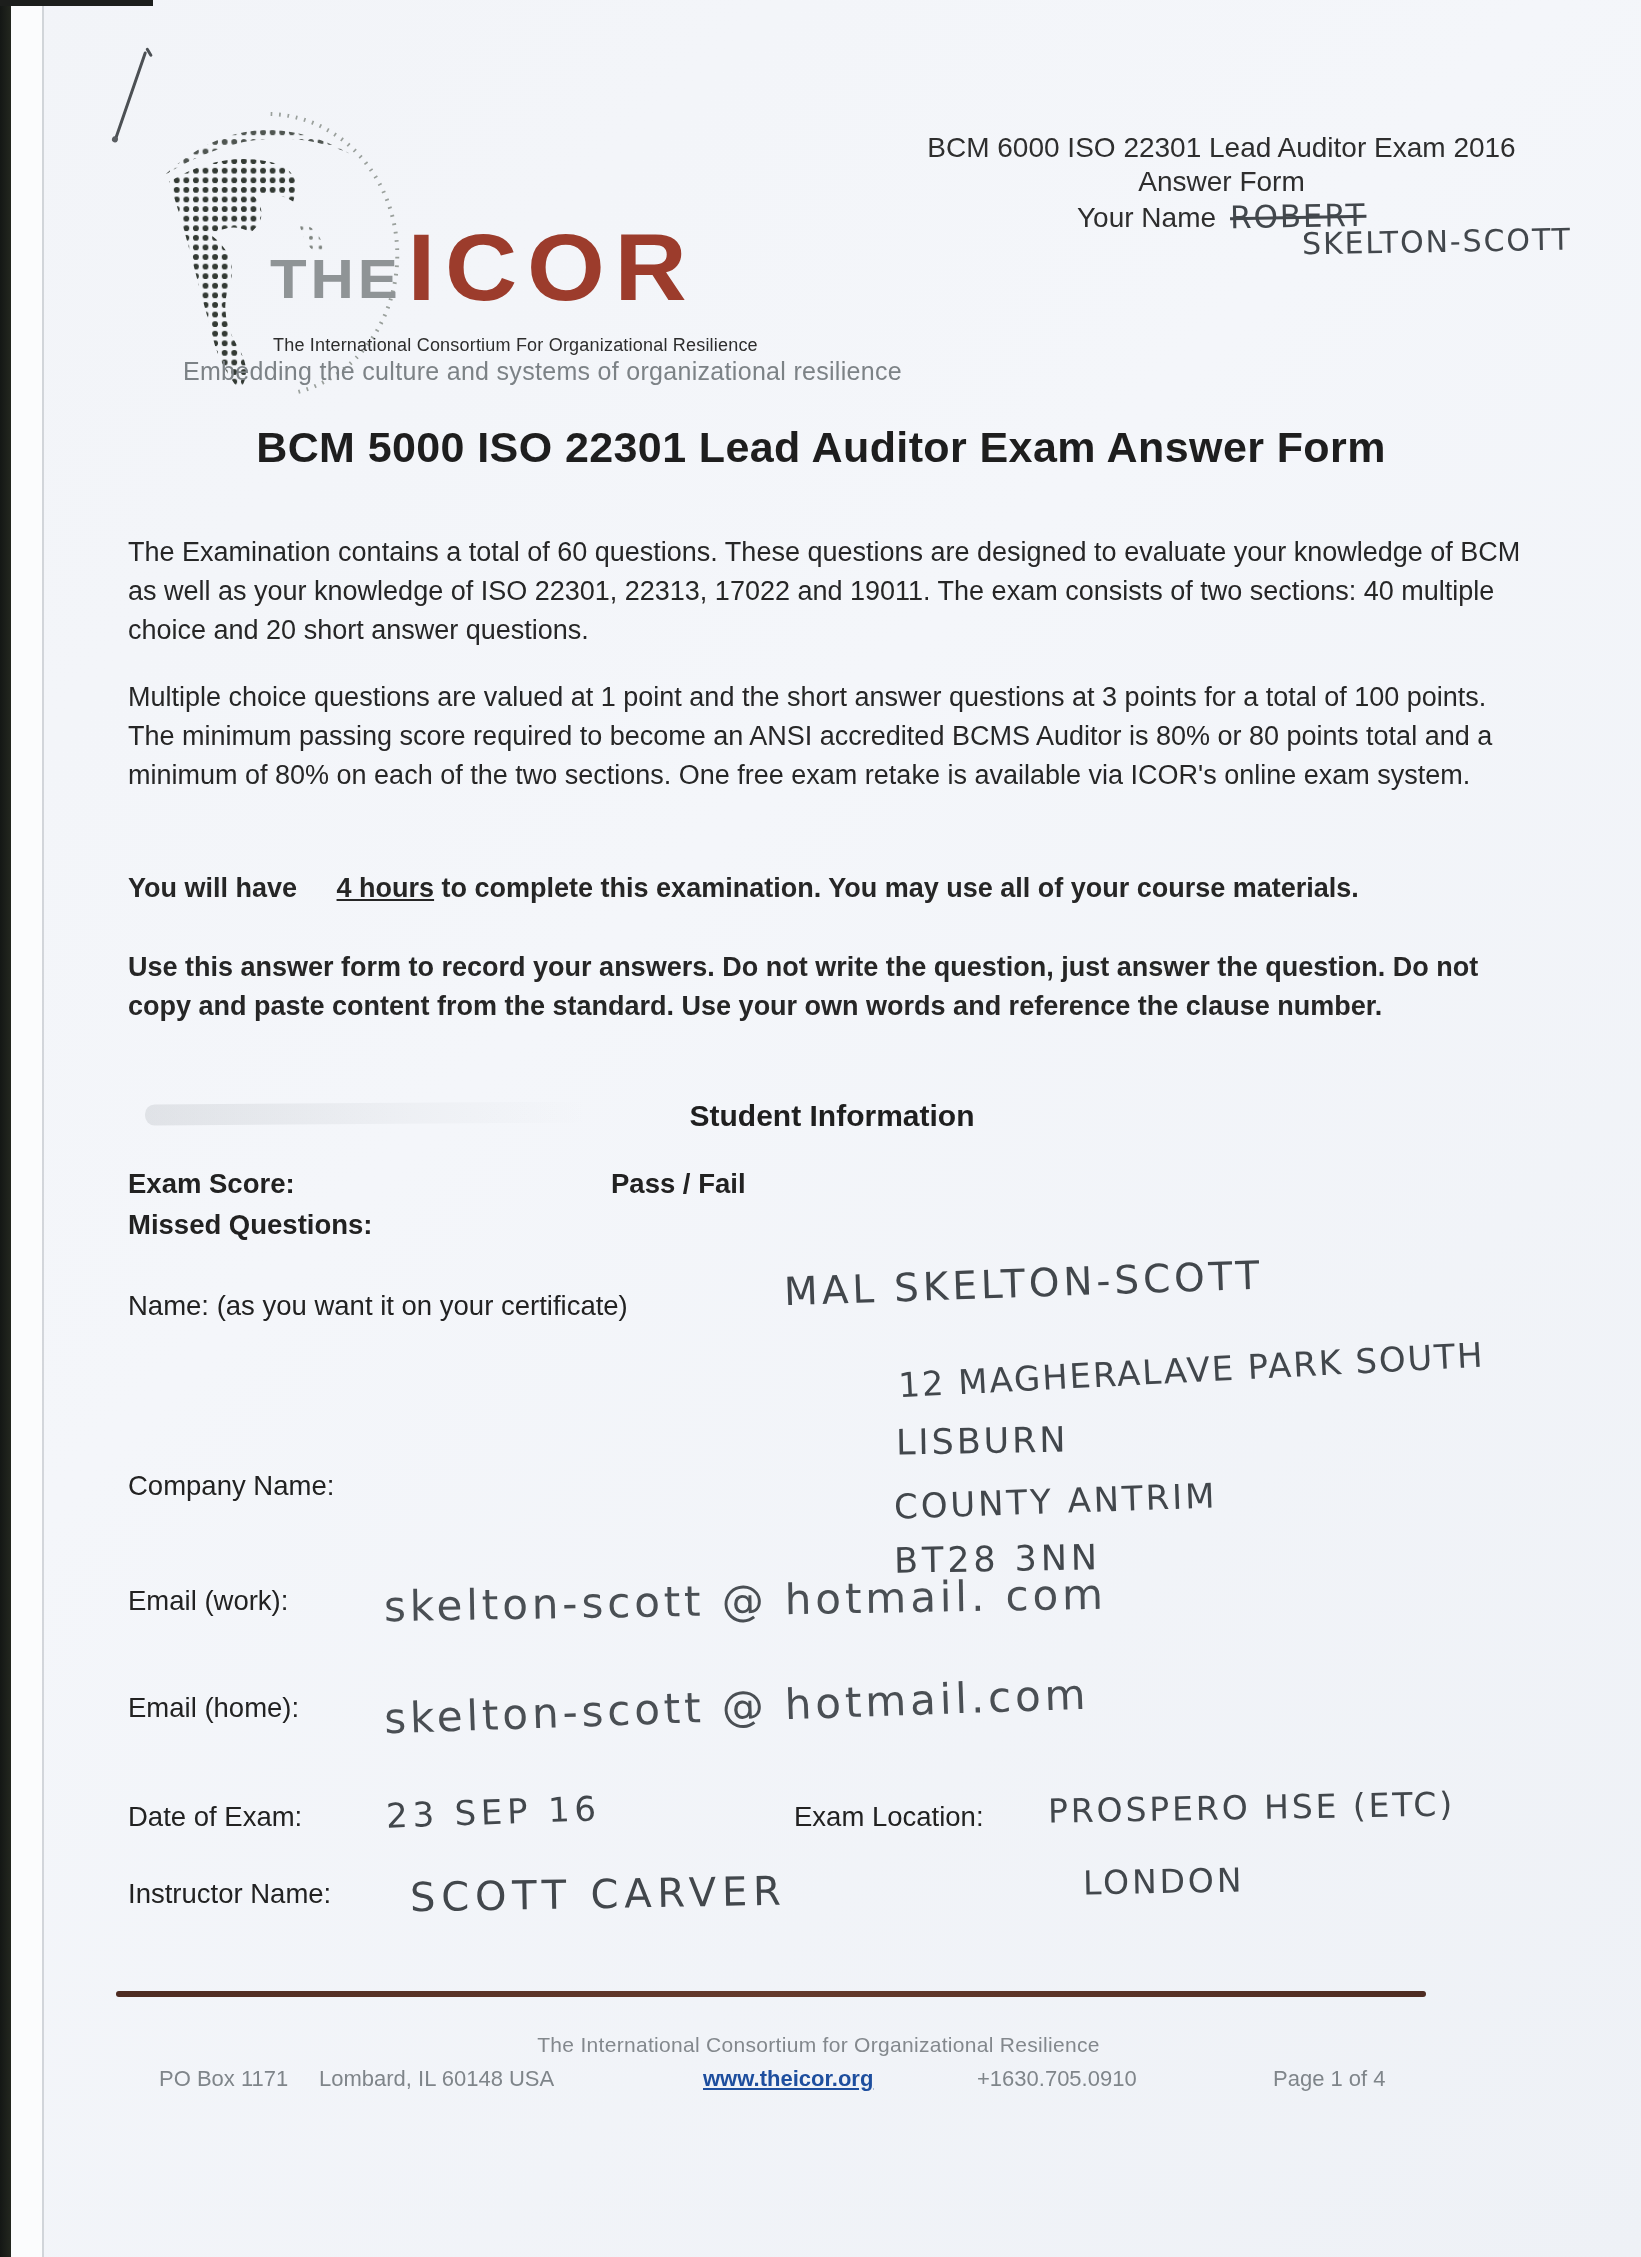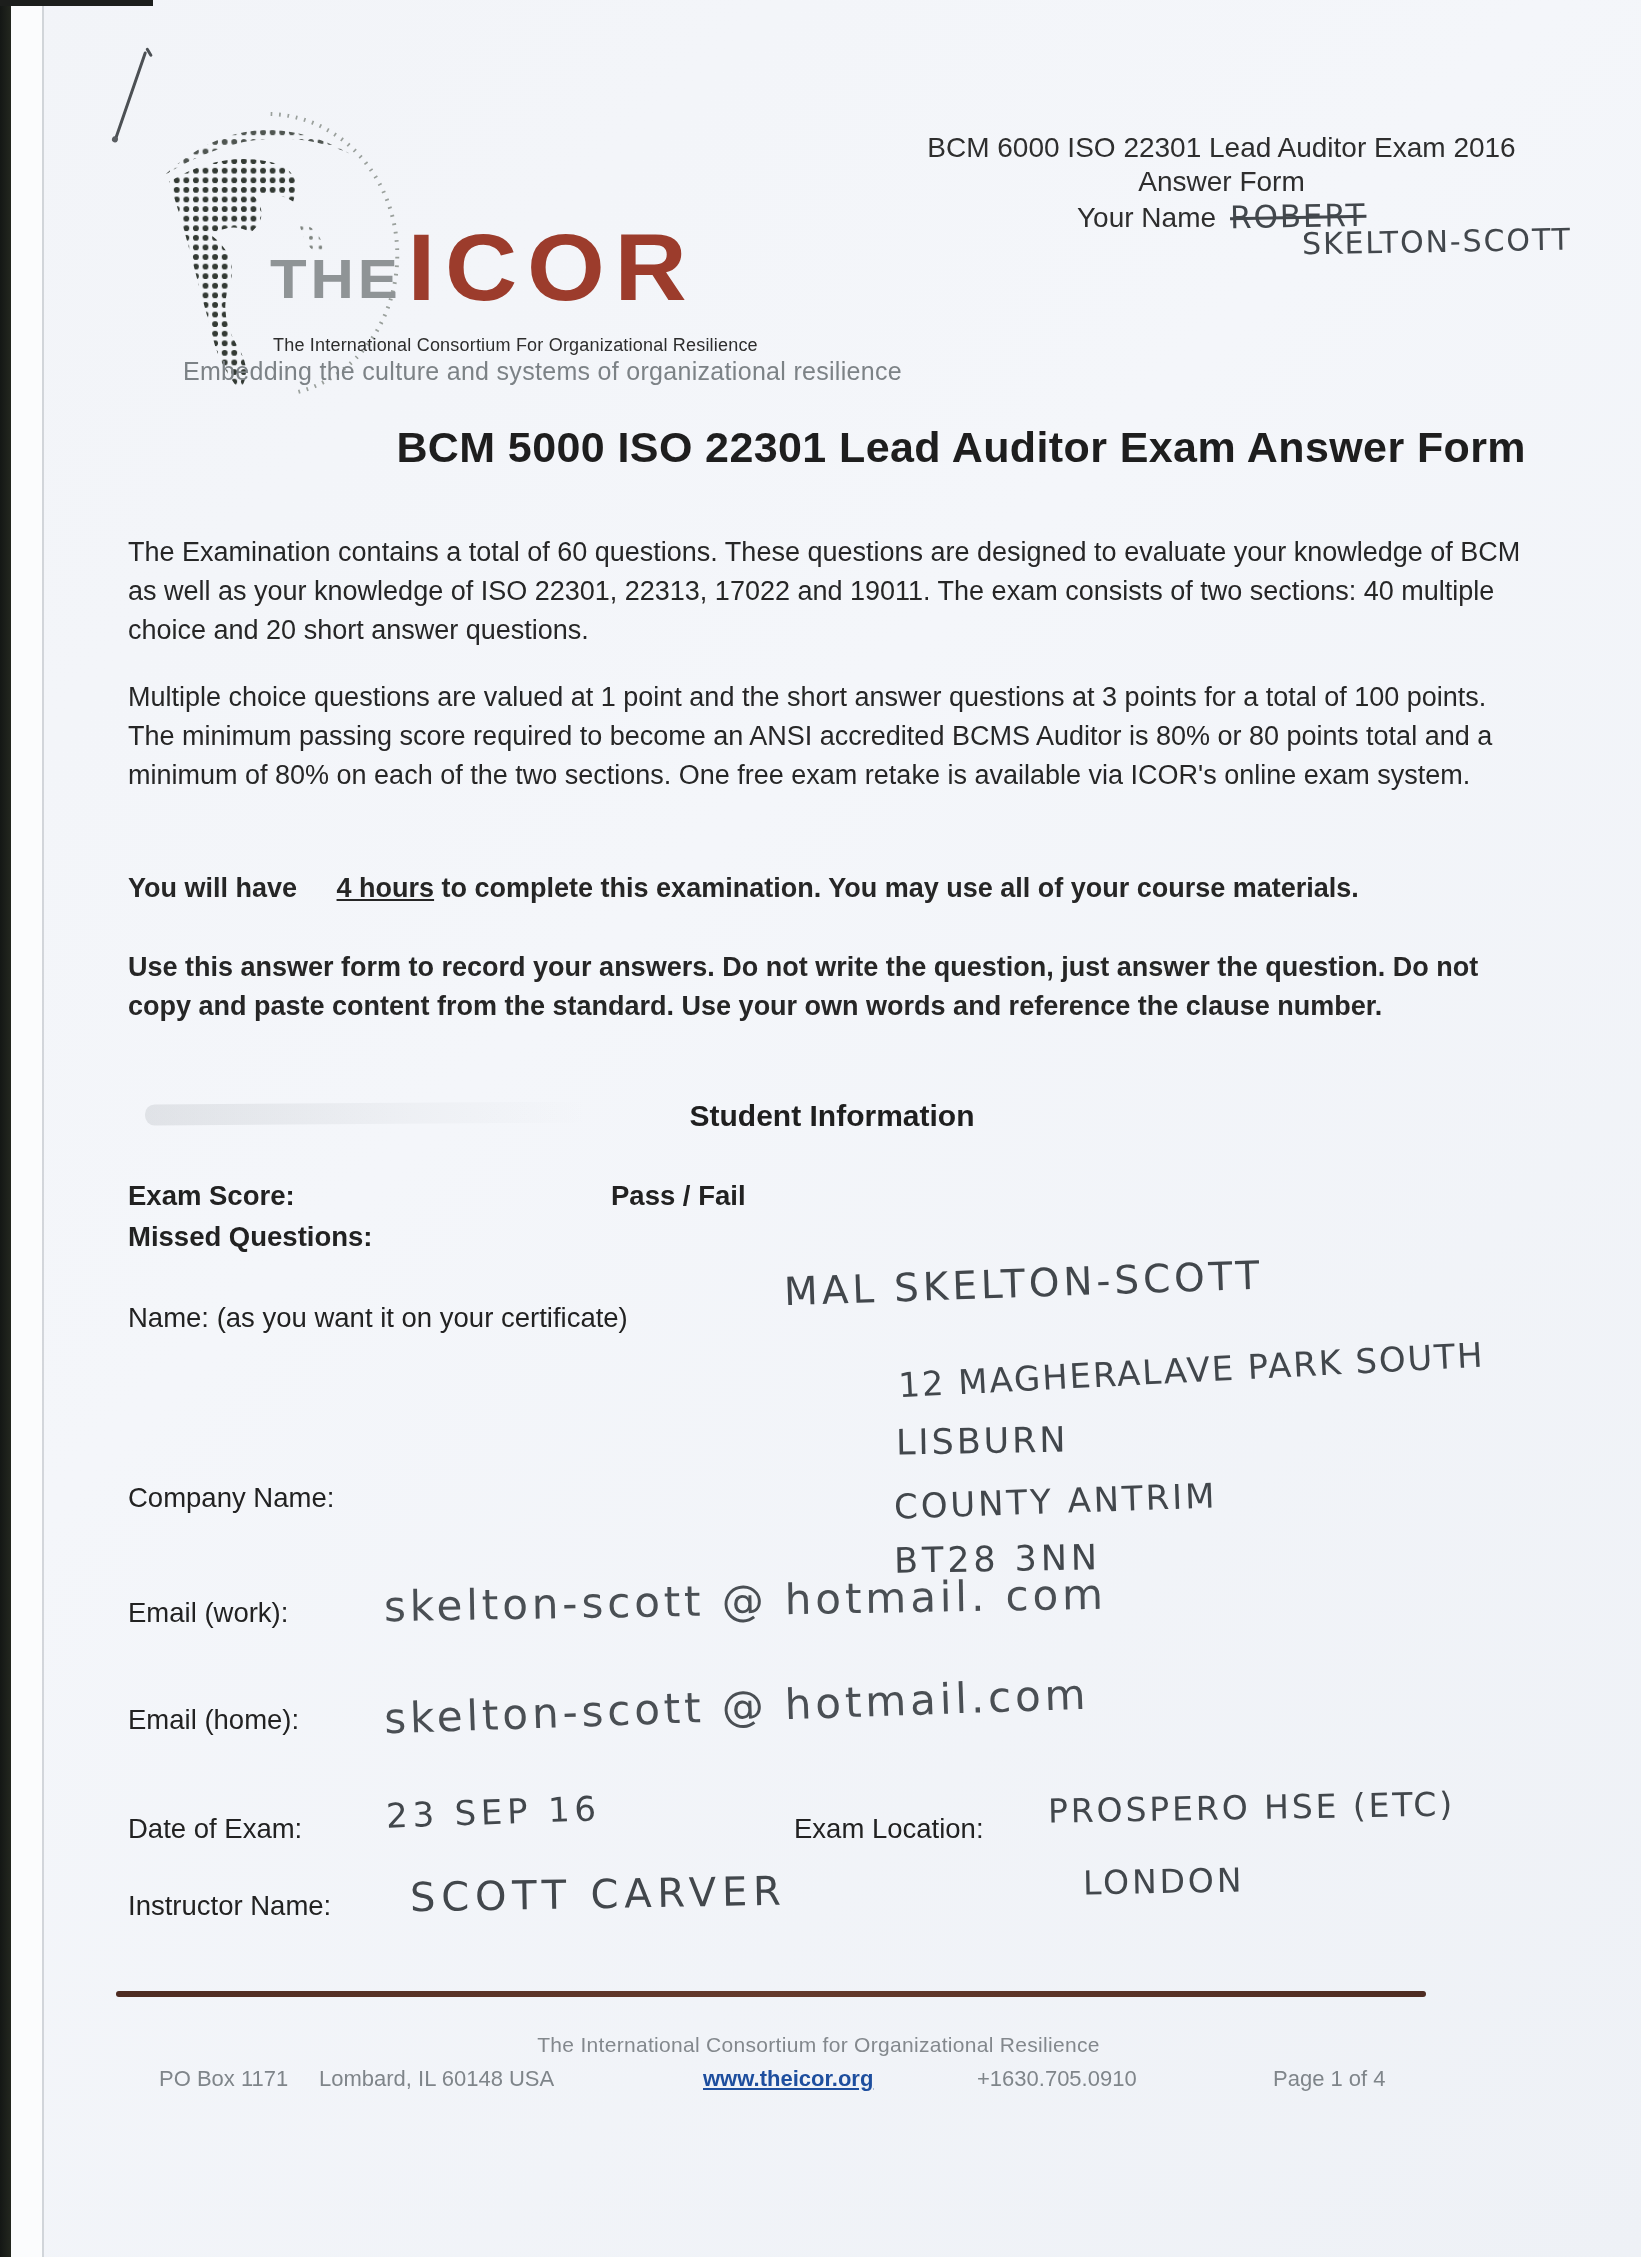--- a/index.html
+++ b/index.html
@@ -42,35 +42,35 @@
   .hdr { position: absolute; left: 840px; top: 131px; width: 763px; text-align: center;
     font-size: 28px; color: #2e2e2e; line-height: 34px; }
   .hdr .yn-row { white-space: nowrap; }
 
   .hand { font-family: "DejaVu Sans", sans-serif; color: #42474c; white-space: nowrap; }
   .strike { text-decoration: line-through; }
 
   .hw-yourname1 { display: inline-block; font-size: 31px; letter-spacing: 1.9px; transform: rotate(-1deg); margin-left: 13.5px; }
   .hw-yourname2 { position: absolute; left: 1302px; top: 224px; font-size: 30px; letter-spacing: 1.9px; transform: rotate(-1deg); }
 
-  .doc-title { position: absolute; left: 116px; top: 423px; width: 1410px; text-align: right;
+  .doc-title { position: absolute; left: 116px; top: 423px; width: 1410px; text-align: center;
     font-size: 43px; font-weight: 700; color: #1e1e1e; letter-spacing: 0.4px; }
 
   .para { position: absolute; left: 128px; width: 1408px; font-size: 27px; line-height: 39px; color: #262626; }
   .para.bold { font-weight: 700; }
   .p1 { top: 533px; }
   .p2 { top: 678px; }
   .p3 { top: 869px; }
   .p4 { top: 948px; }
   .u-bi { text-decoration: underline; font-weight: 700; margin-left: 32px; }
 
   .si-heading { position: absolute; left: 128px; top: 1099px; width: 1408px; text-align: center;
     font-size: 30px; font-weight: 700; color: #1f1f1f; }
 
-  .lbl { position: absolute; font-size: 27.5px; color: #222; white-space: nowrap; margin-top: 12px; }
+  .lbl { position: absolute; font-size: 27.5px; color: #222; white-space: nowrap; }
   .lbl.bold { font-weight: 700; }
 
   .exam-score { left: 128px; top: 1168px; }
   .pass-fail { left: 611px; top: 1168px; }
   .missed-q { left: 128px; top: 1209px; }
   .name-lbl { left: 128px; top: 1290px; }
   .addr-lbl { left: 128px; top: 1393px; }
   .company-lbl { left: 128px; top: 1470px; }
   .email-w-lbl { left: 128px; top: 1585px; }
   .email-h-lbl { left: 128px; top: 1692px; }

